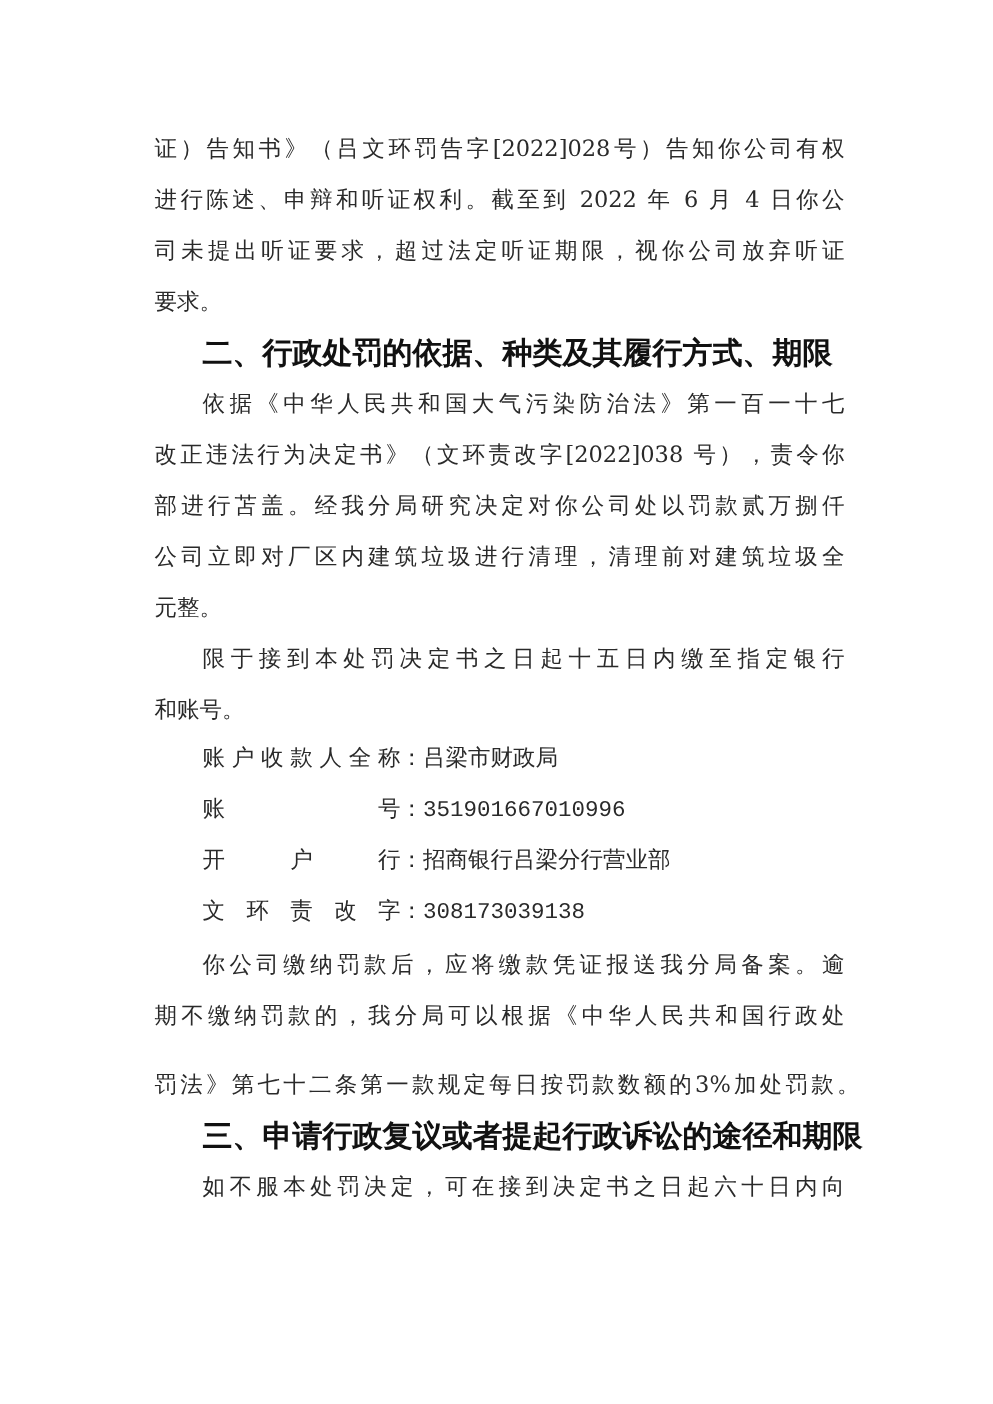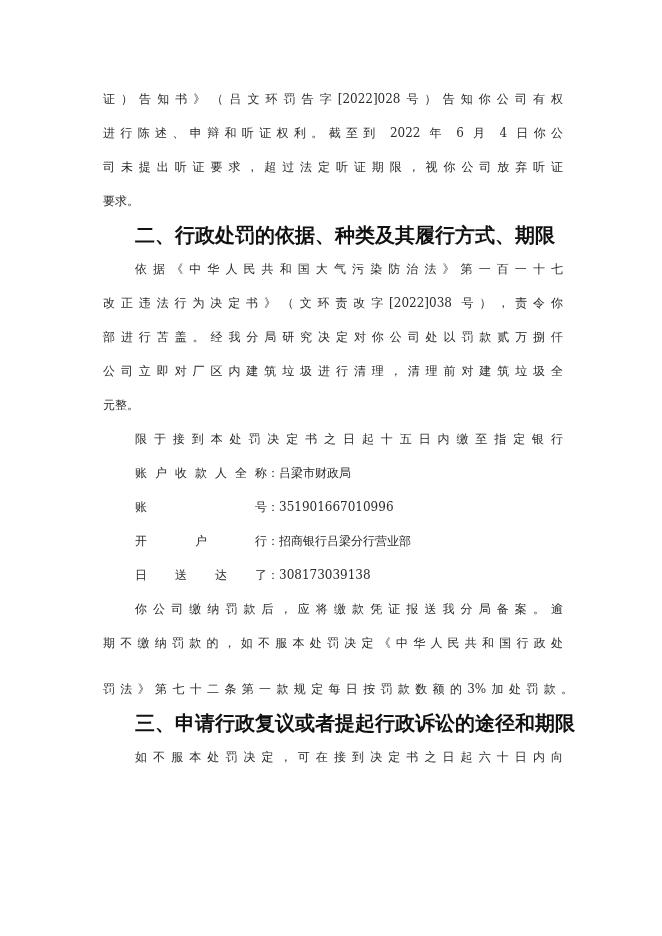--- a/index.html
+++ b/index.html
@@ -1,24 +1,24 @@
 <!DOCTYPE html>
 <html><head>
 <meta charset="utf-8">
 <style>
   html, body { margin: 0; padding: 0; background: #ffffff; }
   body { width: 662px; height: 936px; position: relative; overflow: hidden;
          font-family: "DejaVu Serif", "Liberation Serif", serif; color: #2a2a2a; }
   .page { position: absolute; left: 103px; top: 82px; width: 460px; }
-  .line { height: 34px; line-height: 34px; font-size: 12px; white-space: nowrap;
+  .line { height: 34px; line-height: 34px; font-size: 15px; white-space: nowrap;
           text-align: justify; text-align-last: justify; letter-spacing: 0px; }
   .line.last { text-align-last: left; }
   .indent { padding-left: 32px; }
   .heading { font-weight: bold; color: #111; text-align-last: left; padding-left: 32px; font-size: 20px; }
-  .acct { text-align-last: left; padding-left: 32px; display: flex; }
+  .acct { text-align-last: left; padding-left: 32px; display: flex; font-family: Liberation Mono, monospace; }
   .acct .k { display: inline-block; width: 132px; text-align: justify; text-align-last: justify; }
   .acct .v { display: inline-block; }
   .overflow { margin-right: -10px; margin-top: 12px; }
 </style>
 </head>
 <body>
 
 <div class="page">
   <div class="line">证）告知书》（吕文环罚告字[2022]028号）告知你公司有权</div>
   <div class="line">进行陈述、申辩和听证权利。截至到 2022 年 6 月 4 日你公</div>
@@ -27,42 +27,43 @@
 
   <div class="line heading">二、行政处罚的依据、种类及其履行方式、期限</div>
 
   <div class="line indent">依据《中华人民共和国大气污染防治法》第一百一十七</div>
   <div class="line">改正违法行为决定书》（文环责改字[2022]038 号），责令你</div>
   <div class="line">部进行苫盖。经我分局研究决定对你公司处以罚款贰万捌仟</div>
   <div class="line">公司立即对厂区内建筑垃圾进行清理，清理前对建筑垃圾全</div>
   <div class="line last">元整。</div>
 
   <div class="line indent">限于接到本处罚决定书之日起十五日内缴至指定银行</div>
+  <div class="line last">和账号。</div>
 
   <div class="line acct">
     <span class="k">账户收款人全称</span>
       <span>：</span>
       <span class="v">吕梁市财政局</span>
   </div>
   <div class="line acct">
     <span class="k">账号</span>
       <span>：</span>
       <span class="v">351901667010996</span>
   </div>
   <div class="line acct">
     <span class="k">开户行</span>
       <span>：</span>
       <span class="v">招商银行吕梁分行营业部</span>
   </div>
   <div class="line acct">
-    <span class="k">日送达了</span>
+    <span class="k">文环责改字</span>
       <span>：</span>
       <span class="v">308173039138</span>
   </div>
 
   <div class="line indent">你公司缴纳罚款后，应将缴款凭证报送我分局备案。逾</div>
-  <div class="line">期不缴纳罚款的，如不服本处罚决定《中华人民共和国行政处</div>
+  <div class="line">期不缴纳罚款的，我分局可以根据《中华人民共和国行政处</div>
   <div class="line overflow">罚法》第七十二条第一款规定每日按罚款数额的3%加处罚款。</div>
 
   <div class="line heading">三、申请行政复议或者提起行政诉讼的途径和期限</div>
 
   <div class="line indent">如不服本处罚决定，可在接到决定书之日起六十日内向</div>
 </div>
 
 </body></html>

